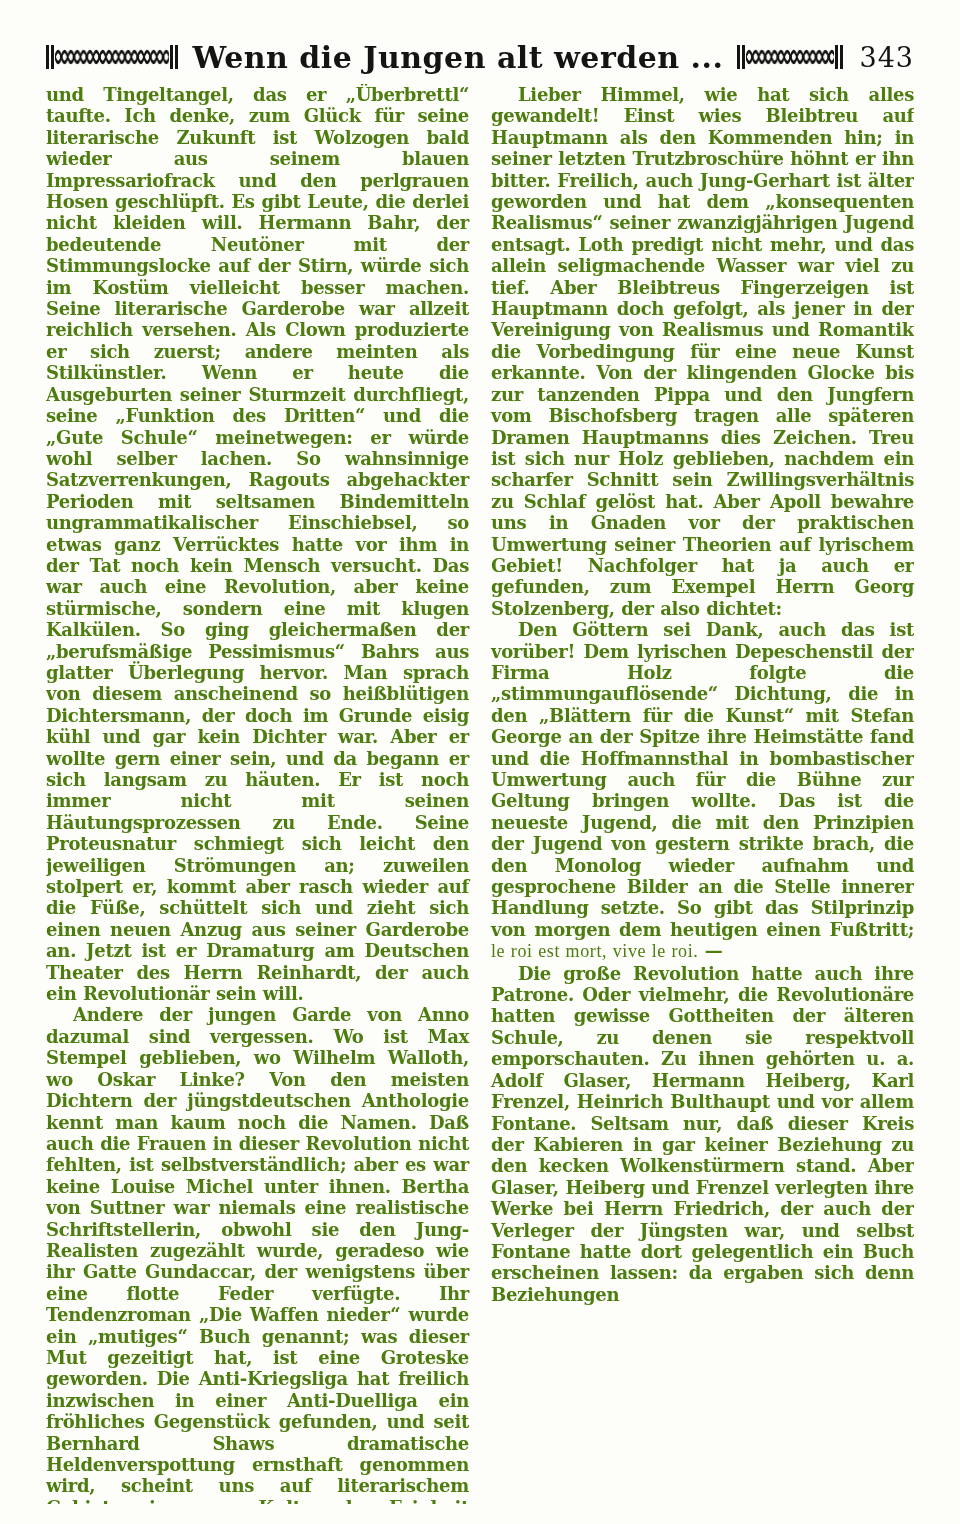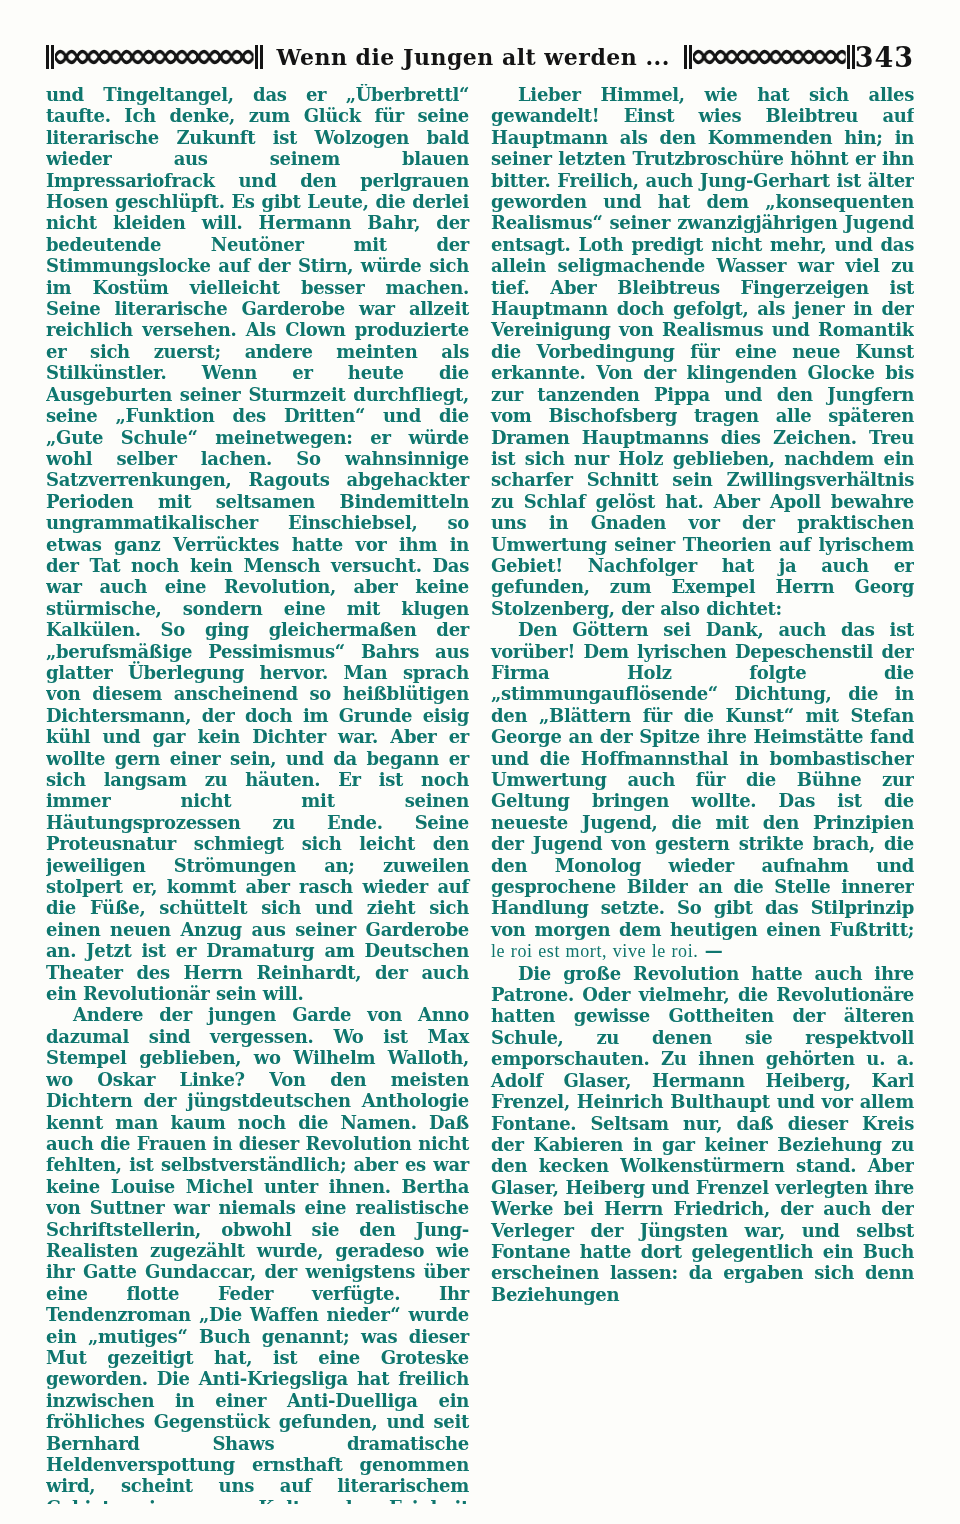--- a/index.html
+++ b/index.html
@@ -27,46 +27,47 @@
     padding:0 1px;
     box-sizing:border-box;
   }
   .ornament svg{display:block;height:100%;width:100%;}
   .orn-left{width:252px;}
   .orn-right{width:198px;}
   .header-title{
     flex:1;
     text-align:center;
     font-weight:bold;
-    font-size:22px;
+    font-size:30px;
     letter-spacing:0.5px;
     white-space:nowrap;
     padding:0 14px;
   }
   .page-number{
     font-size:27px;
-    font-weight:bold;
+    font-weight:normal;
+    padding-left:16px;
     letter-spacing:1px;
   }
   
   .columns{
     display:flex;
     gap:22px;
     height:1420px;
     overflow:hidden;
   }
   .col{
     width:423px;
     text-align:justify;
     font-size:18px;
     line-height:21.4px;
     font-weight:bold;
     letter-spacing:-0.3px;
     word-spacing:0.5px;
-    color:#0f766e;
+    color:#4d7c0f;
   }
   .col p{margin:0;}
   .col p.indent{text-indent:1.5em;}
   .poem{
     text-align:center;
     margin:9px 0 11px 0;
     font-weight:bold;
   }
   .poem div{line-height:21.4px;}
   .antiqua{

